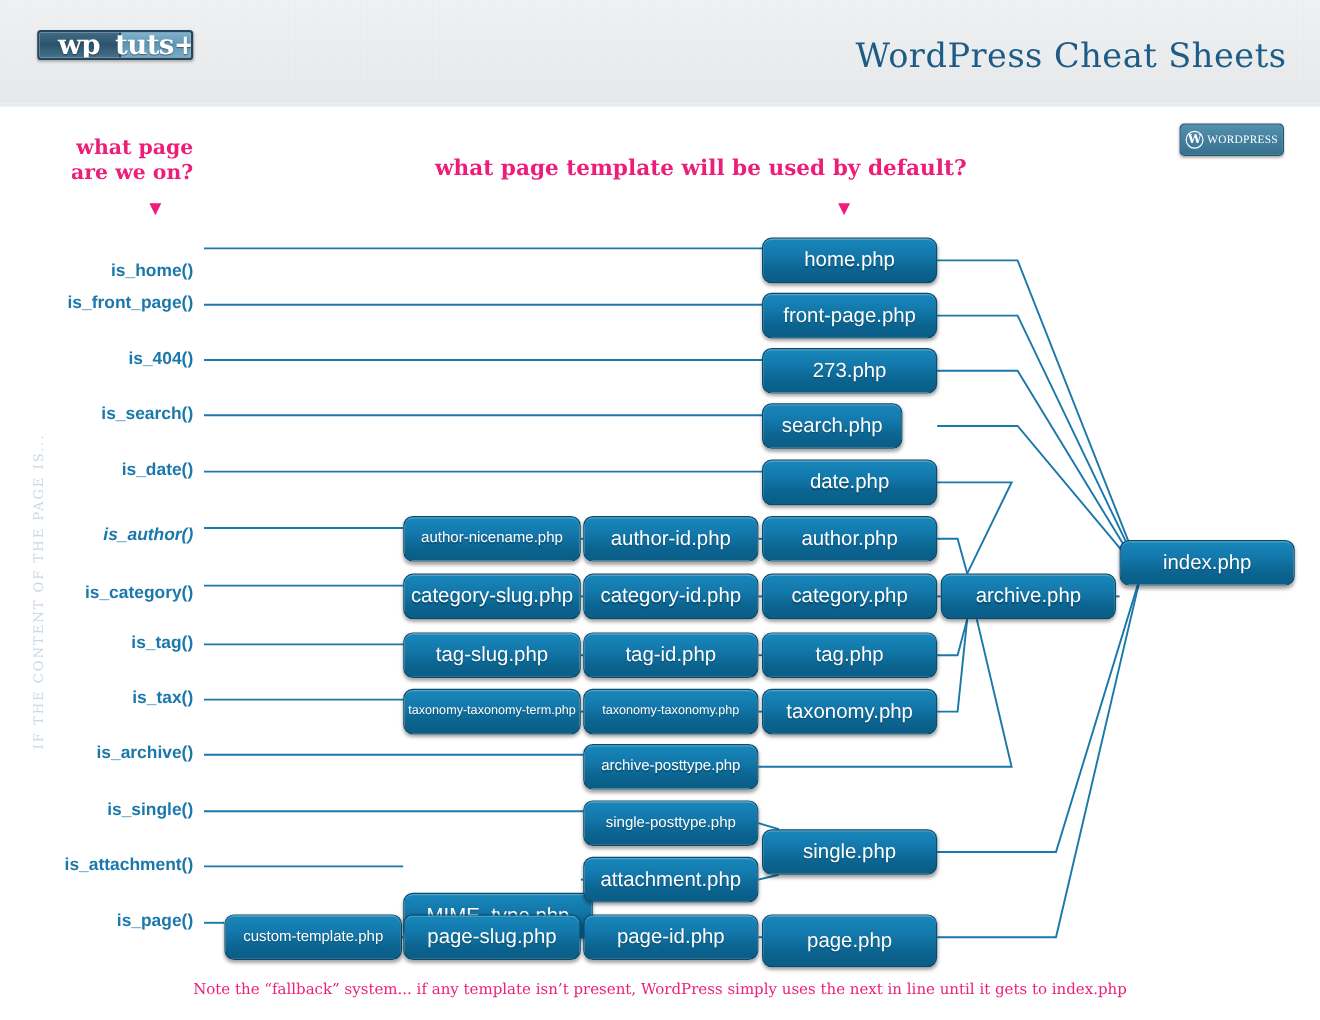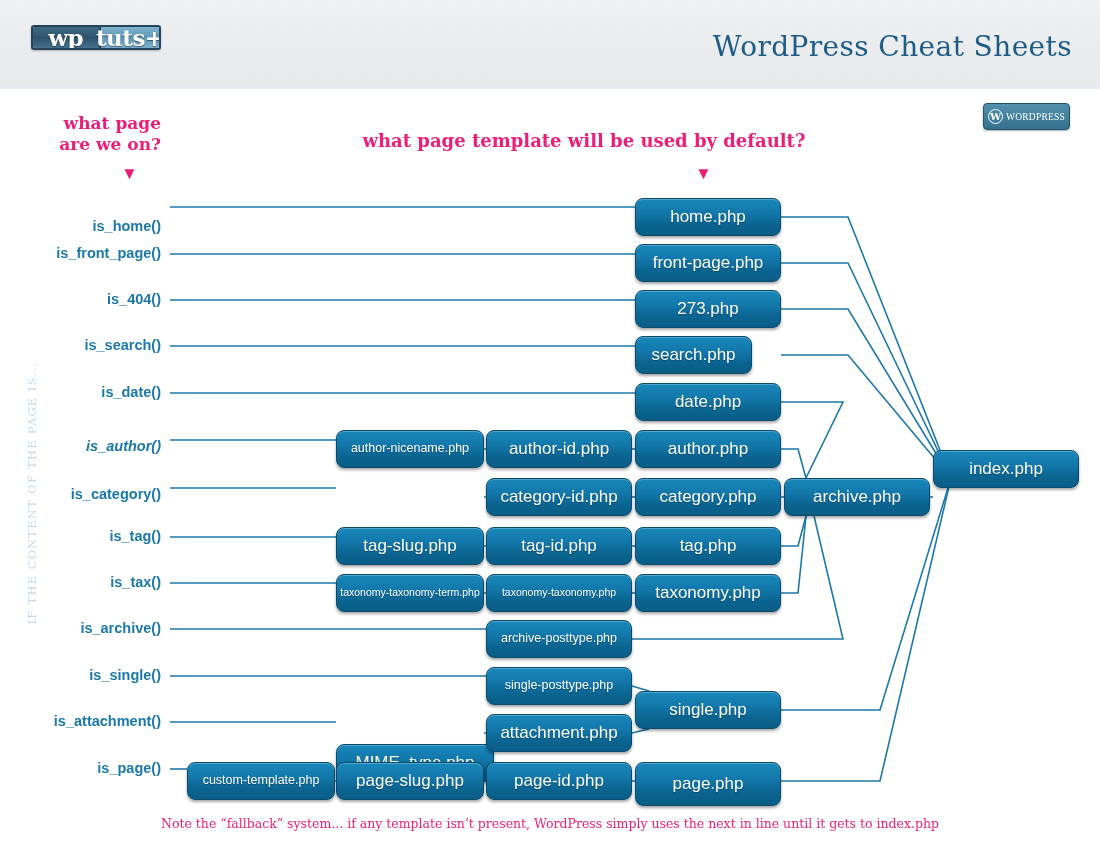--- a/index.html
+++ b/index.html
@@ -203,20 +203,21 @@
       <div class="cond" style="left: 0px; top: 713px; width: 161px;">is_attachment()</div>
       <div class="cond" style="left: 0px; top: 760px; width: 161px; padding-left: 20px;">is_page()</div>
       <div class="tbox" style="left: 635px; top: 198px; width: 146px; height: 38px;">home.php</div>
       <div class="tbox" style="left: 635px; top: 244px; width: 146px; height: 38px;">front-page.php</div>
       <div class="tbox" style="left: 635px; top: 290px; width: 146px; height: 38px;">273.php</div>
       <div class="tbox" style="left: 635px; top: 336px; width: 117px; height: 38px;">search.php</div>
       <div class="tbox" style="left: 635px; top: 383px; width: 146px; height: 38px;">date.php</div>
       <div class="tbox mid" style="left: 336px; top: 430px; width: 148px; height: 38px;">author-nicename.php</div>
       <div class="tbox" style="left: 486px; top: 430px; width: 146px; height: 38px;">author-id.php</div>
       <div class="tbox" style="left: 635px; top: 430px; width: 146px; height: 38px;">author.php</div>
+      <div class="tbox" style="left: 336px; top: 478px; width: 148px; height: 38px;">category-slug.php</div>
       <div class="tbox" style="left: 486px; top: 478px; width: 146px; height: 38px;">category-id.php</div>
       <div class="tbox" style="left: 635px; top: 478px; width: 146px; height: 38px;">category.php</div>
       <div class="tbox" style="left: 784px; top: 478px; width: 146px; height: 38px;">archive.php</div>
       <div class="tbox" style="left: 933px; top: 450px; width: 146px; height: 38px;">index.php</div>
       <div class="tbox" style="left: 336px; top: 527px; width: 148px; height: 38px;">tag-slug.php</div>
       <div class="tbox" style="left: 486px; top: 527px; width: 146px; height: 38px;">tag-id.php</div>
       <div class="tbox" style="left: 635px; top: 527px; width: 146px; height: 38px;">tag.php</div>
       <div class="tbox small" style="left: 336px; top: 574px; width: 148px; height: 38px;">taxonomy-taxonomy-term.php</div>
       <div class="tbox small" style="left: 486px; top: 574px; width: 146px; height: 38px;">taxonomy-taxonomy.php</div>
       <div class="tbox" style="left: 635px; top: 574px; width: 146px; height: 38px;">taxonomy.php</div>

